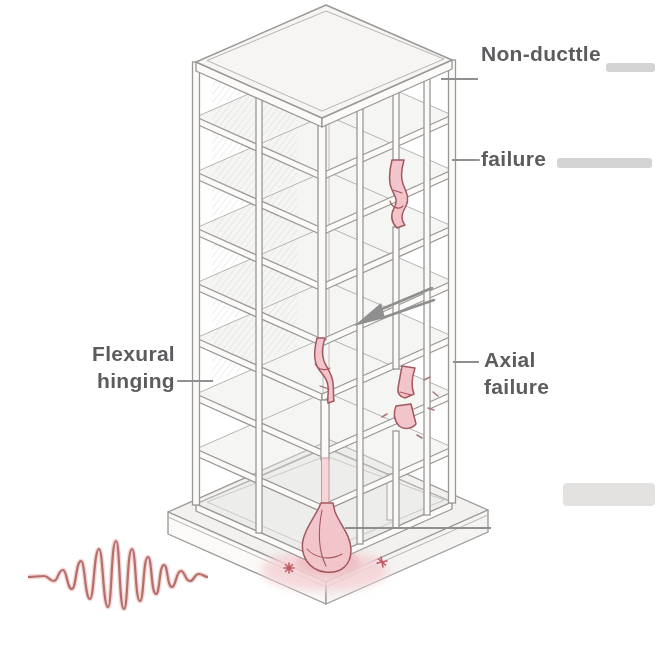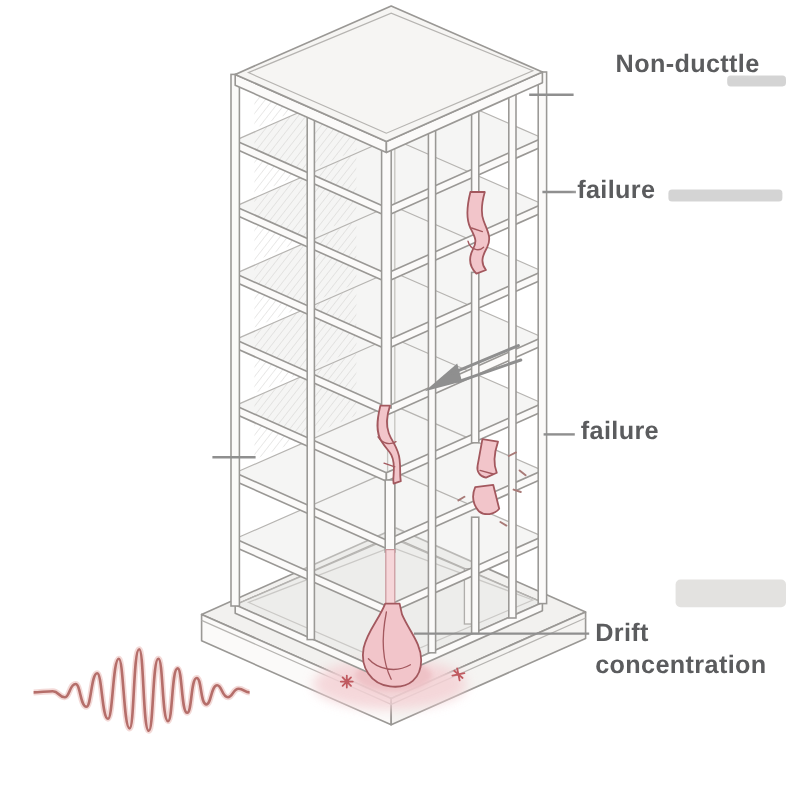--- a/index.html
+++ b/index.html
@@ -210,31 +210,32 @@
     <path d="M345,528 L491,528"></path>
   </g>
 
   <g>
     <rect x="606" y="63" width="49" height="9" rx="3" fill="var(--bar)" opacity="0.9"></rect>
     <rect x="557" y="158" width="95" height="10" rx="3" fill="var(--bar)" opacity="0.9"></rect>
     <rect x="563" y="483" width="92" height="23" rx="4" fill="#dedddb" opacity="0.85"></rect>
   </g>
 </svg>
 
-<div class="callout" style="left:481px;top:40px;margin-left:32px;">
+<div class="callout" style="left:481px;top:40px;">
   <div>Non-ducttle</div>
 </div>
 
 <div class="callout" style="left:481px;top:145px;">
   <div>failure</div>
 </div>
 
+<div class="callout right-align" style="left:40px;top:340px;width:135px;">
+  <div>Flexural</div>
+  <div>hinging</div>
+</div>
 
 <div class="callout" style="left:484px;top:346px;">
+  <div>Axial</div>
   <div>failure</div>
 </div>
 
-<div class="callout" style="left:496px;top:514px;">
-  <div>Drift</div>
-  <div>concentration</div>
-</div>
 
 </div>
 
 </body></html>

